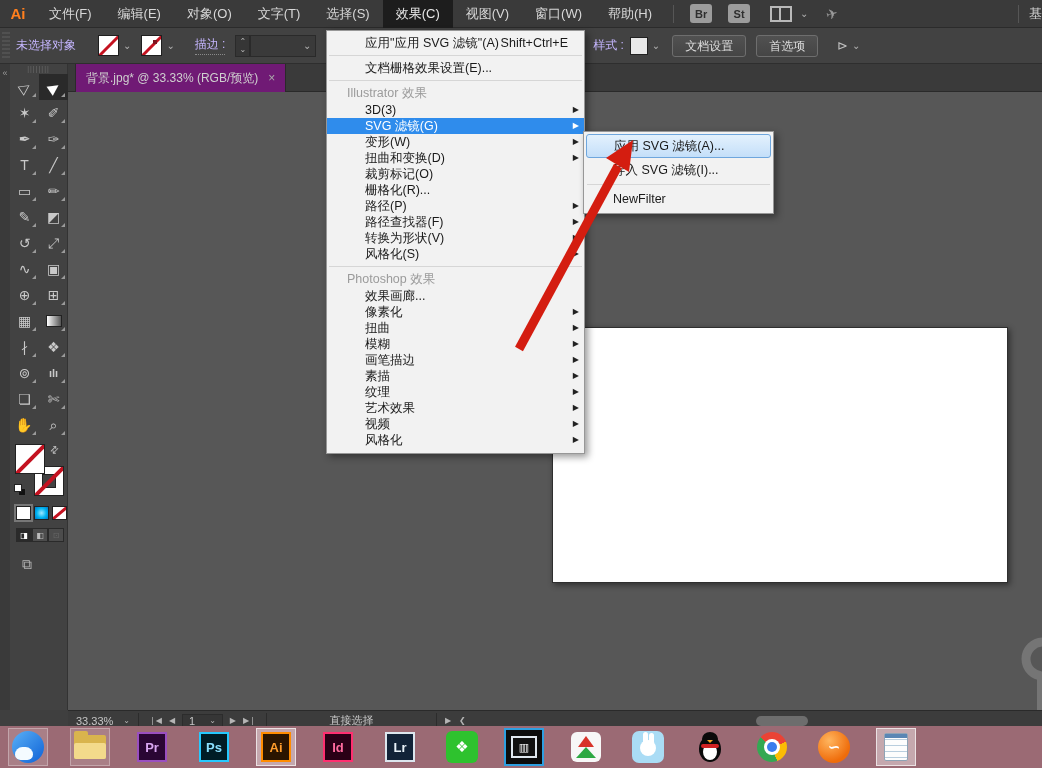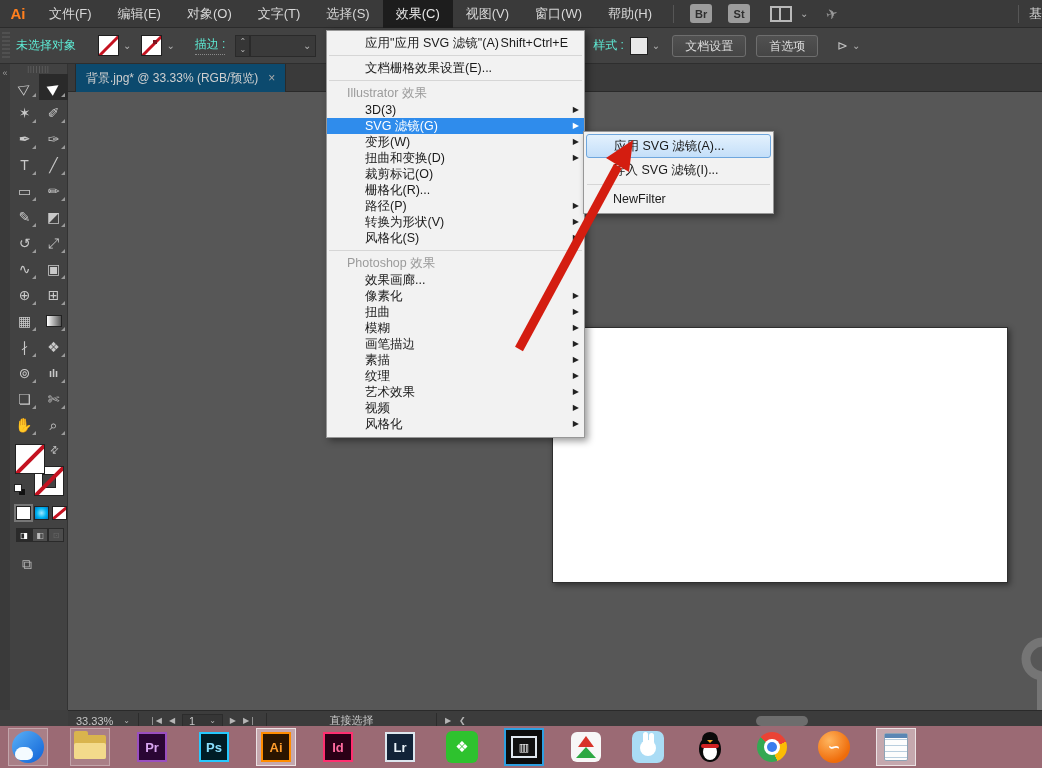--- a/index.html
+++ b/index.html
@@ -16,21 +16,21 @@
   .layout-icon { width:22px; height:16px; border:2px solid #b9b9b9; margin:0 4px 0 12px; position:relative; }
   .layout-icon::after { content:""; position:absolute; left:7px; top:-2px; bottom:-2px; width:2px; background:#b9b9b9; }
   .chev { color:#b0b0b0; font-size:10px; padding:0 4px; }
   .sync-icon { color:#9a9a9a; font-size:14px; margin-left:14px; transform:rotate(-15deg); }
   .mb-right { margin-left:auto; display:flex; align-items:center; }
   .ws-partial { font-size:13px; color:#d0d0d0; padding-left:10px; border-left:1px solid #565656; height:18px; line-height:18px; }
 
   
   .controlbar { position:absolute; left:0; top:28px; width:1042px; height:36px; background:#424242; border-bottom:1px solid #2e2e2e; display:flex; align-items:center; font-size:12px; z-index:9; }
   .grip { width:8px; height:28px; margin-left:2px; background:repeating-linear-gradient(#5a5a5a 0 2px, transparent 2px 4px); opacity:.6; }
-  .cb-label { color:#5eead4; margin:0 6px; white-space:nowrap; }
+  .cb-label { color:#c4b5fd; margin:0 6px; white-space:nowrap; }
   .cb-label.u { border-bottom:1px dotted #8a8a8a; padding-bottom:1px; }
   .swatch { width:21px; height:21px; background:#ffffff; border:1px solid #1f1f1f; position:relative; overflow:hidden; }
   .swatch.none::after { content:""; position:absolute; left:-6px; right:-6px; top:9px; height:3px; background:#c41220; transform:rotate(-45deg); }
   .swatch.dot::before { content:""; position:absolute; right:4px; top:4px; width:4px; height:4px; background:#7d1420; z-index:2; }
   .stepper { width:15px; height:22px; background:#363636; border:1px solid #2a2a2a; color:#bbb; font-size:8px; display:flex; flex-direction:column; align-items:center; justify-content:center; line-height:8px; margin-left:4px; }
   .combo { height:22px; background:#3a3a3a; border:1px solid #2a2a2a; display:flex; align-items:center; }
   .cb-input { width:52px; height:22px; background:#333; border:1px solid #262626; color:#ddd; font-size:12px; padding:0 5px; font-family:inherit; }
   .mini-btn { width:16px; height:22px; background:#4a4a4a; border:1px solid #2a2a2a; color:#ccc; font-size:10px; display:flex; align-items:center; justify-content:center; }
   .style-swatch { width:18px; height:18px; background:#e9e9e9; border:1px solid #222; }
   .push-btn { height:22px; padding:0 12px; border:1px solid #6e6e6e; border-radius:3px; background:linear-gradient(#515151,#454545); color:#ddd; font-size:12px; line-height:20px; margin:0 5px; }
@@ -63,21 +63,21 @@
   .cbtn.grad { background:radial-gradient(circle at 50% 50%, #9fe8ff 0%, #00b4f0 55%, #0076c8 100%); }
   .cbtn.none::after { content:""; position:absolute; left:-4px; right:-4px; top:5px; height:3px; background:#c41220; transform:rotate(-40deg); }
   .dmode-row { display:flex; padding:8px 0 0 6px; }
   .dmode { width:16px; height:14px; border:1px solid #2a2a2a; background:#4c4c4c; color:#bbb; font-size:8px; display:flex; align-items:center; justify-content:center; }
   .dmode.active { background:#2a2a2a; color:#fff; }
   .dmode.dis { color:#666; }
   .screen-mode { margin:14px 0 0 12px; color:#b5b5b5; font-size:14px; }
 
   
   .tabbar { position:absolute; left:10px; top:64px; width:1032px; height:28px; background:#3a3a3a; border-bottom:1px solid #2a2a2a; z-index:5; }
-  .doc-tab { position:absolute; left:65px; top:0; height:28px; padding:0 10px; background:#0c4a6e; border-right:1px solid #2a2a2a; border-left:1px solid #2a2a2a; display:flex; align-items:center; gap:10px; font-size:12px; color:#cfcfcf; }
+  .doc-tab { position:absolute; left:65px; top:0; height:28px; padding:0 10px; background:#701a75; border-right:1px solid #2a2a2a; border-left:1px solid #2a2a2a; display:flex; align-items:center; gap:10px; font-size:12px; color:#cfcfcf; }
   .tab-close { color:#aaa; font-size:12px; }
 
   
   .canvas { position:absolute; left:68px; top:92px; width:974px; height:618px; background:#575757; overflow:hidden; z-index:1; }
   .artboard { position:absolute; left:484px; top:235px; width:456px; height:256px; background:#ffffff; border:1px solid #2f2f2f; box-shadow:2px 2px 6px rgba(0,0,0,.45); }
   .key-icon { position:absolute; left:947px; top:545px; color:#737373; }
 
   
   .statusbar { position:absolute; left:68px; top:710px; width:974px; height:20px; background:#3c3c3c; border-top:1px solid #2a2a2a; display:flex; align-items:center; font-size:11px; color:#c6c6c6; z-index:8; }
   .sb-zoom { display:flex; align-items:center; gap:10px; padding:0 8px; border-right:1px solid #2c2c2c; height:16px; }
@@ -346,20 +346,21 @@
   <div class="mi"><span>文档栅格效果设置(E)...</span></div>
   <div class="msep"></div>
   <div class="mi-hdr">Illustrator 效果</div>
   <div class="mi"><span>3D(3)</span><span class="ar">▶</span></div>
   <div class="mi hl"><span>SVG 滤镜(G)</span><span class="ar">▶</span></div>
   <div class="mi"><span>变形(W)</span><span class="ar">▶</span></div>
   <div class="mi"><span>扭曲和变换(D)</span><span class="ar">▶</span></div>
   <div class="mi"><span>裁剪标记(O)</span></div>
   <div class="mi"><span>栅格化(R)...</span></div>
   <div class="mi"><span>路径(P)</span><span class="ar">▶</span></div>
+  <div class="mi"><span>路径查找器(F)</span><span class="ar">▶</span></div>
   <div class="mi"><span>转换为形状(V)</span><span class="ar">▶</span></div>
   <div class="mi"><span>风格化(S)</span><span class="ar">▶</span></div>
   <div class="msep"></div>
   <div class="mi-hdr">Photoshop 效果</div>
   <div class="mi"><span>效果画廊...</span></div>
   <div class="mi"><span>像素化</span><span class="ar">▶</span></div>
   <div class="mi"><span>扭曲</span><span class="ar">▶</span></div>
   <div class="mi"><span>模糊</span><span class="ar">▶</span></div>
   <div class="mi"><span>画笔描边</span><span class="ar">▶</span></div>
   <div class="mi"><span>素描</span><span class="ar">▶</span></div>

